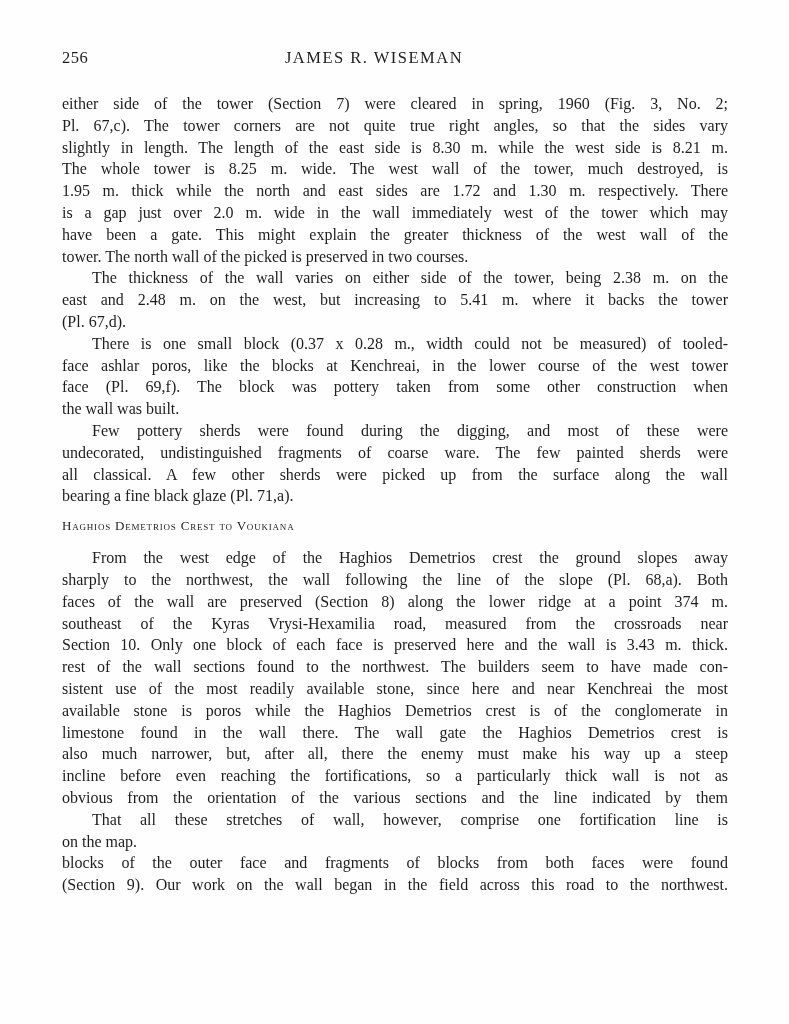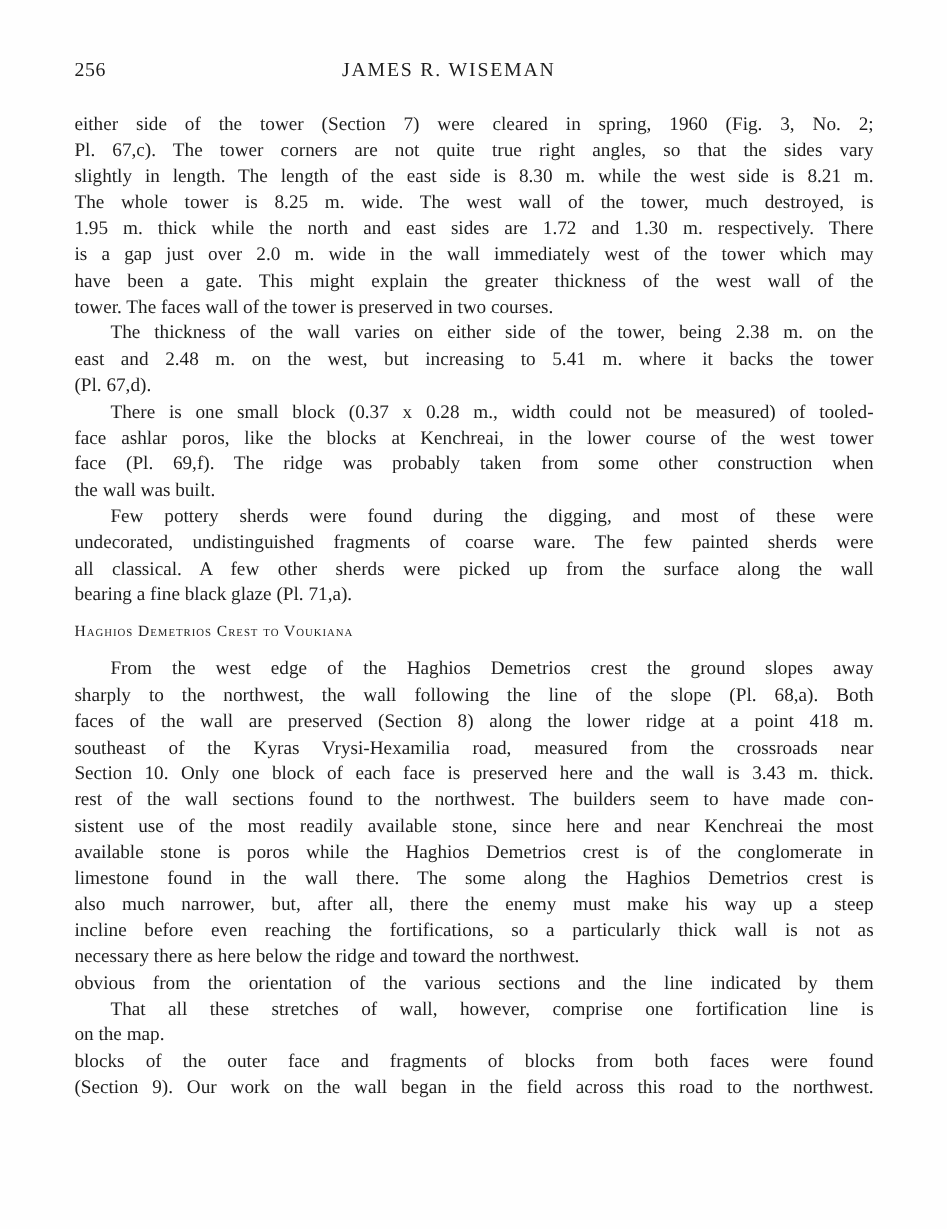--- a/index.html
+++ b/index.html
@@ -82,53 +82,52 @@
   </header>
   <main class="text-block">
       <div class="paragraph">
         <div class="line">either side of the tower (Section 7) were cleared in spring, 1960 (Fig. 3, No. 2;</div>
         <div class="line">Pl. 67,c). The tower corners are not quite true right angles, so that the sides vary</div>
         <div class="line">slightly in length. The length of the east side is 8.30 m. while the west side is 8.21 m.</div>
         <div class="line">The whole tower is 8.25 m. wide. The west wall of the tower, much destroyed, is</div>
         <div class="line">1.95 m. thick while the north and east sides are 1.72 and 1.30 m. respectively. There</div>
         <div class="line">is a gap just over 2.0 m. wide in the wall immediately west of the tower which may</div>
         <div class="line">have been a gate. This might explain the greater thickness of the west wall of the</div>
-        <div class="line last">tower. The faces wall of the tower is preserved in two courses.</div>
+        <div class="line last">tower. The north wall of the picked is preserved in two courses.</div>
       </div>
       <div class="paragraph">
         <div class="line indent">The thickness of the wall varies on either side of the tower, being 2.38 m. on the</div>
         <div class="line">east and 2.48 m. on the west, but increasing to 5.41 m. where it backs the tower</div>
         <div class="line last">(Pl. 67,d).</div>
       </div>
       <div class="paragraph">
         <div class="line indent">There is one small block (0.37 x 0.28 m., width could not be measured) of tooled-</div>
         <div class="line">face ashlar poros, like the blocks at Kenchreai, in the lower course of the west tower</div>
-        <div class="line">face (Pl. 69,f). The ridge was probably taken from some other construction when</div>
+        <div class="line">face (Pl. 69,f). The block was pottery taken from some other construction when</div>
         <div class="line last">the wall was built.</div>
       </div>
       <div class="paragraph">
         <div class="line indent">Few pottery sherds were found during the digging, and most of these were</div>
         <div class="line">undecorated, undistinguished fragments of coarse ware. The few painted sherds were</div>
         <div class="line">all classical. A few other sherds were picked up from the surface along the wall</div>
         <div class="line last">bearing a fine black glaze (Pl. 71,a).</div>
       </div>
       <div class="section-heading">Haghios Demetrios Crest to Voukiana</div>
       <div class="paragraph">
         <div class="line indent">From the west edge of the Haghios Demetrios crest the ground slopes away</div>
         <div class="line">sharply to the northwest, the wall following the line of the slope (Pl. 68,a). Both</div>
-        <div class="line">faces of the wall are preserved (Section 8) along the lower ridge at a point 418 m.</div>
+        <div class="line">faces of the wall are preserved (Section 8) along the lower ridge at a point 374 m.</div>
         <div class="line">southeast of the Kyras Vrysi-Hexamilia road, measured from the crossroads near</div>
         <div class="line">Section 10. Only one block of each face is preserved here and the wall is 3.43 m. thick.</div>
         <div class="line">rest of the wall sections found to the northwest. The builders seem to have made con-</div>
         <div class="line">sistent use of the most readily available stone, since here and near Kenchreai the most</div>
         <div class="line">available stone is poros while the Haghios Demetrios crest is of the conglomerate in</div>
-        <div class="line">limestone found in the wall there. The some along the Haghios Demetrios crest is</div>
+        <div class="line">limestone found in the wall there. The wall gate the Haghios Demetrios crest is</div>
         <div class="line">also much narrower, but, after all, there the enemy must make his way up a steep</div>
         <div class="line">incline before even reaching the fortifications, so a particularly thick wall is not as</div>
-        <div class="line last">necessary there as here below the ridge and toward the northwest.</div>
       </div>
       <div class="paragraph">
         <div class="line">obvious from the orientation of the various sections and the line indicated by them</div>
         <div class="line indent">That all these stretches of wall, however, comprise one fortification line is</div>
         <div class="line last">on the map.</div>
       </div>
       <div class="paragraph">
         <div class="line">blocks of the outer face and fragments of blocks from both faces were found</div>
         <div class="line last fulljust">(Section 9). Our work on the wall began in the field across this road to the northwest.</div>
       </div>

